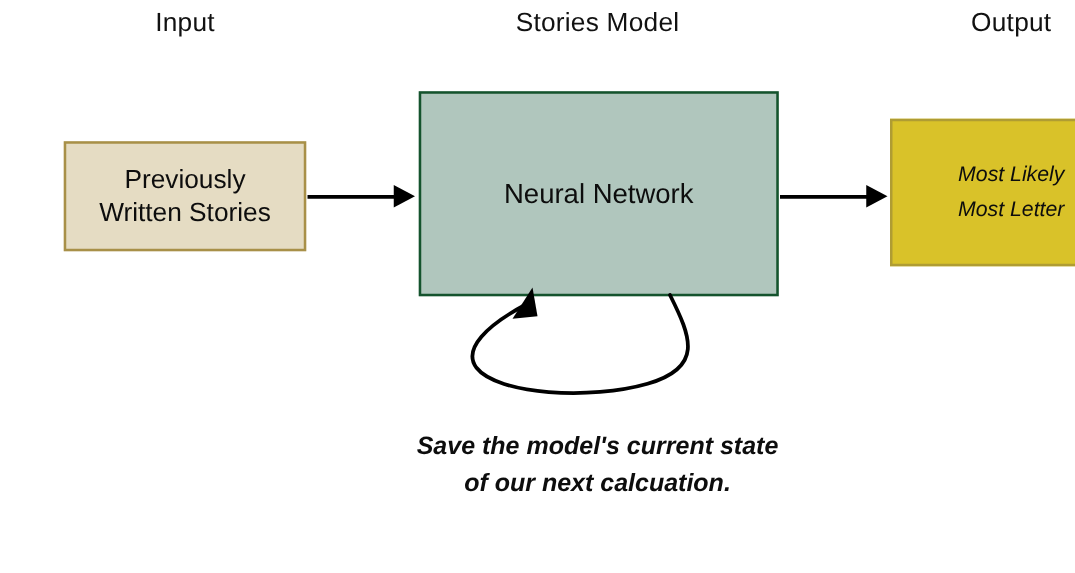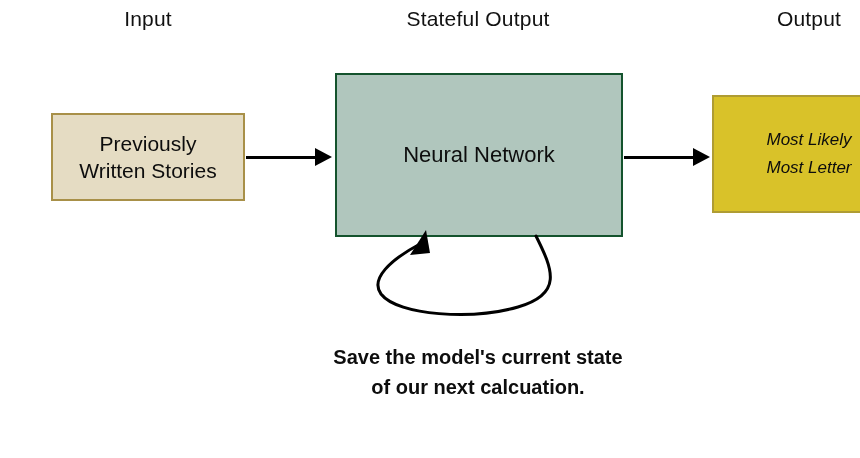--- a/index.html
+++ b/index.html
@@ -124,34 +124,35 @@
   }
 
   
   #caption {
     position: absolute;
     left: 180px;
     top: 342px;
     width: 500px;
     text-align: center;
     font-size: 20px;
+    font-style: italic;
     font-weight: 600;
     line-height: 1.50;
     color: #0d0d0d;
   }
   #caption .line { display: block; }
 </style>
 </head>
 <body>
 
 <div id="canvas">
 
   <div class="col-header" id="header-input">Input</div>
 
-  <div class="col-header" id="header-model">Stateful Output</div>
+  <div class="col-header" id="header-model">Stories Model</div>
 
   <div class="col-header" id="header-output">Output</div>
 
   <div class="node-box" id="box-input">
     <span class="line">Previously</span>
     <span class="line">Written Stories</span>
   </div>
 
   <div class="node-box" id="box-model">
     <span class="line">Neural Network</span>

